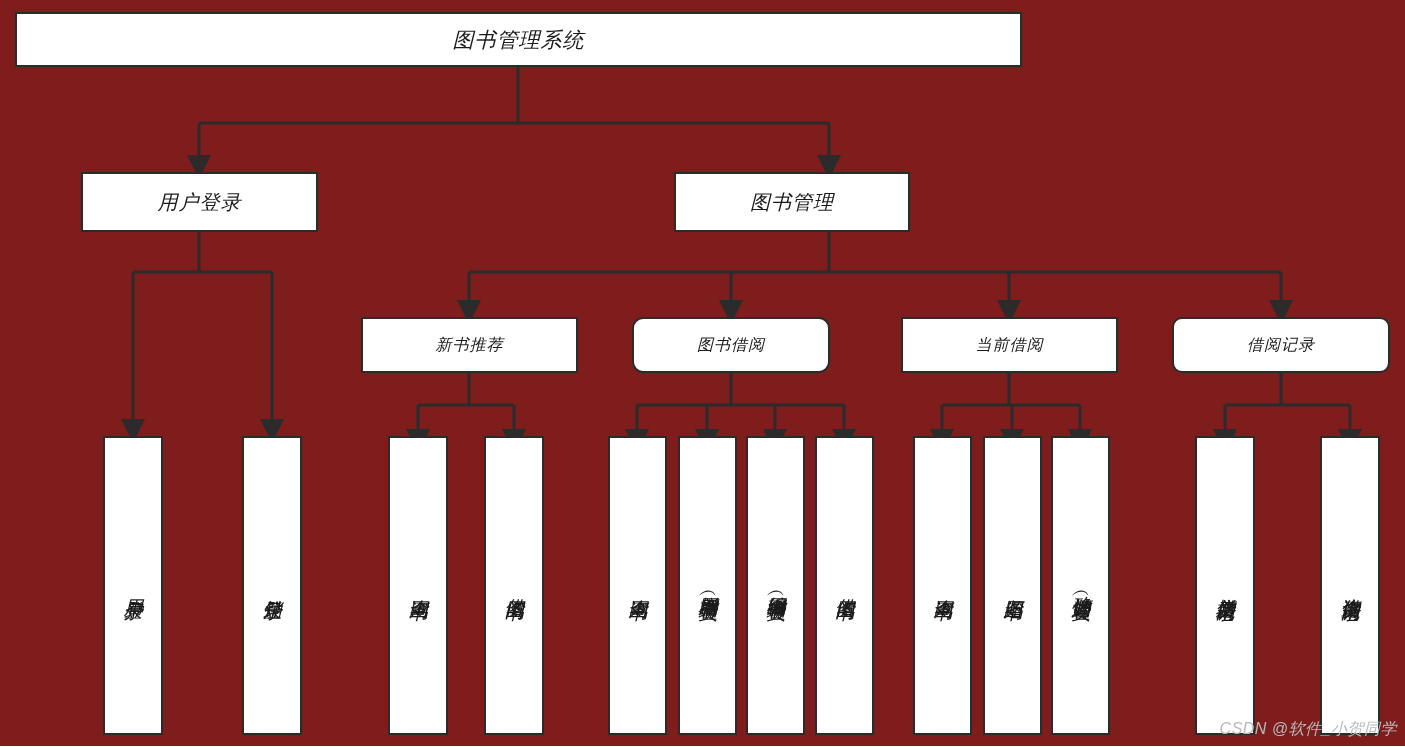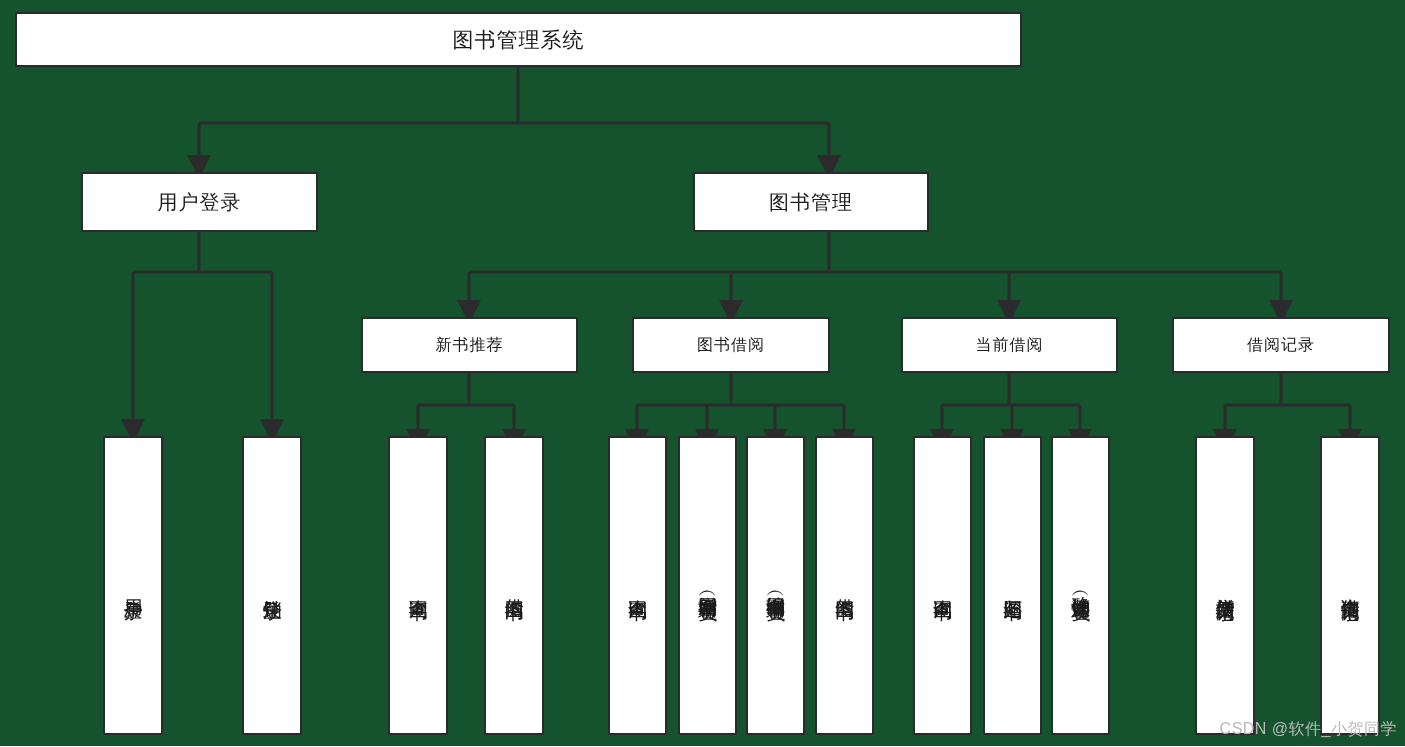--- a/index.html
+++ b/index.html
@@ -7,22 +7,23 @@
     padding: 0;
     background: #ffffff;
   }
   body {
     font-family: "Liberation Sans", "DejaVu Sans", sans-serif;
   }
   #canvas {
     position: relative;
     width: 1405px;
     height: 746px;
-    background: #14532d;
+    background: #7f1d1d;
     overflow: hidden;
+    font-style: italic;
   }
   #edges {
     position: absolute;
     left: 0;
     top: 0;
     width: 1405px;
     height: 747px;
   }
   .node {
     position: absolute;
@@ -126,34 +127,34 @@
     </g>
   </svg>
 
   <div class="node root" id="node-root" style="left: 15px; top: 12px; width: 1007px; height: 55px;">
     <span class="htext">图书管理系统</span>
   </div>
 
   <div class="node lvl1" id="node-l1-0" style="left: 81px; top: 172px; width: 237px; height: 60px;">
     <span class="htext">用户登录</span>
   </div>
-  <div class="node lvl1" id="node-l1-1" style="left: 693px; top: 172px; width: 236px; height: 60px; text-align: right;">
+  <div class="node lvl1" id="node-l1-1" style="left: 674px; top: 172px; width: 236px; height: 60px; text-align: right;">
     <span class="htext">图书管理</span>
   </div>
 
   <div class="node lvl2" id="node-l2-0" style="left: 361px; top: 317px; width: 217px; height: 56px;">
     <span class="htext">新书推荐</span>
   </div>
-  <div class="node lvl2" id="node-l2-1" style="left: 632px; top: 317px; width: 198px; height: 56px;">
+  <div class="node lvl2" id="node-l2-1" style="left: 632px; top: 317px; width: 198px; height: 56px; border-radius: 11px;">
     <span class="htext">图书借阅</span>
   </div>
   <div class="node lvl2" id="node-l2-2" style="left: 901px; top: 317px; width: 217px; height: 56px;">
     <span class="htext">当前借阅</span>
   </div>
-  <div class="node lvl2" id="node-l2-3" style="left: 1172px; top: 317px; width: 218px; height: 56px;">
+  <div class="node lvl2" id="node-l2-3" style="left: 1172px; top: 317px; width: 218px; height: 56px; border-radius: 10px;">
     <span class="htext">借阅记录</span>
   </div>
 
   <div class="node leaf" id="node-leaf-0" style="left: 103px; top: 436px; width: 60px; height: 299px;">
     <span class="vtext">用户登录</span>
   </div>
   <div class="node leaf" id="node-leaf-1" style="left: 242px; top: 436px; width: 60px; height: 299px;">
     <span class="vtext">注销登录</span>
   </div>
   <div class="node leaf" id="node-leaf-2" style="left: 388px; top: 436px; width: 60px; height: 299px;">

